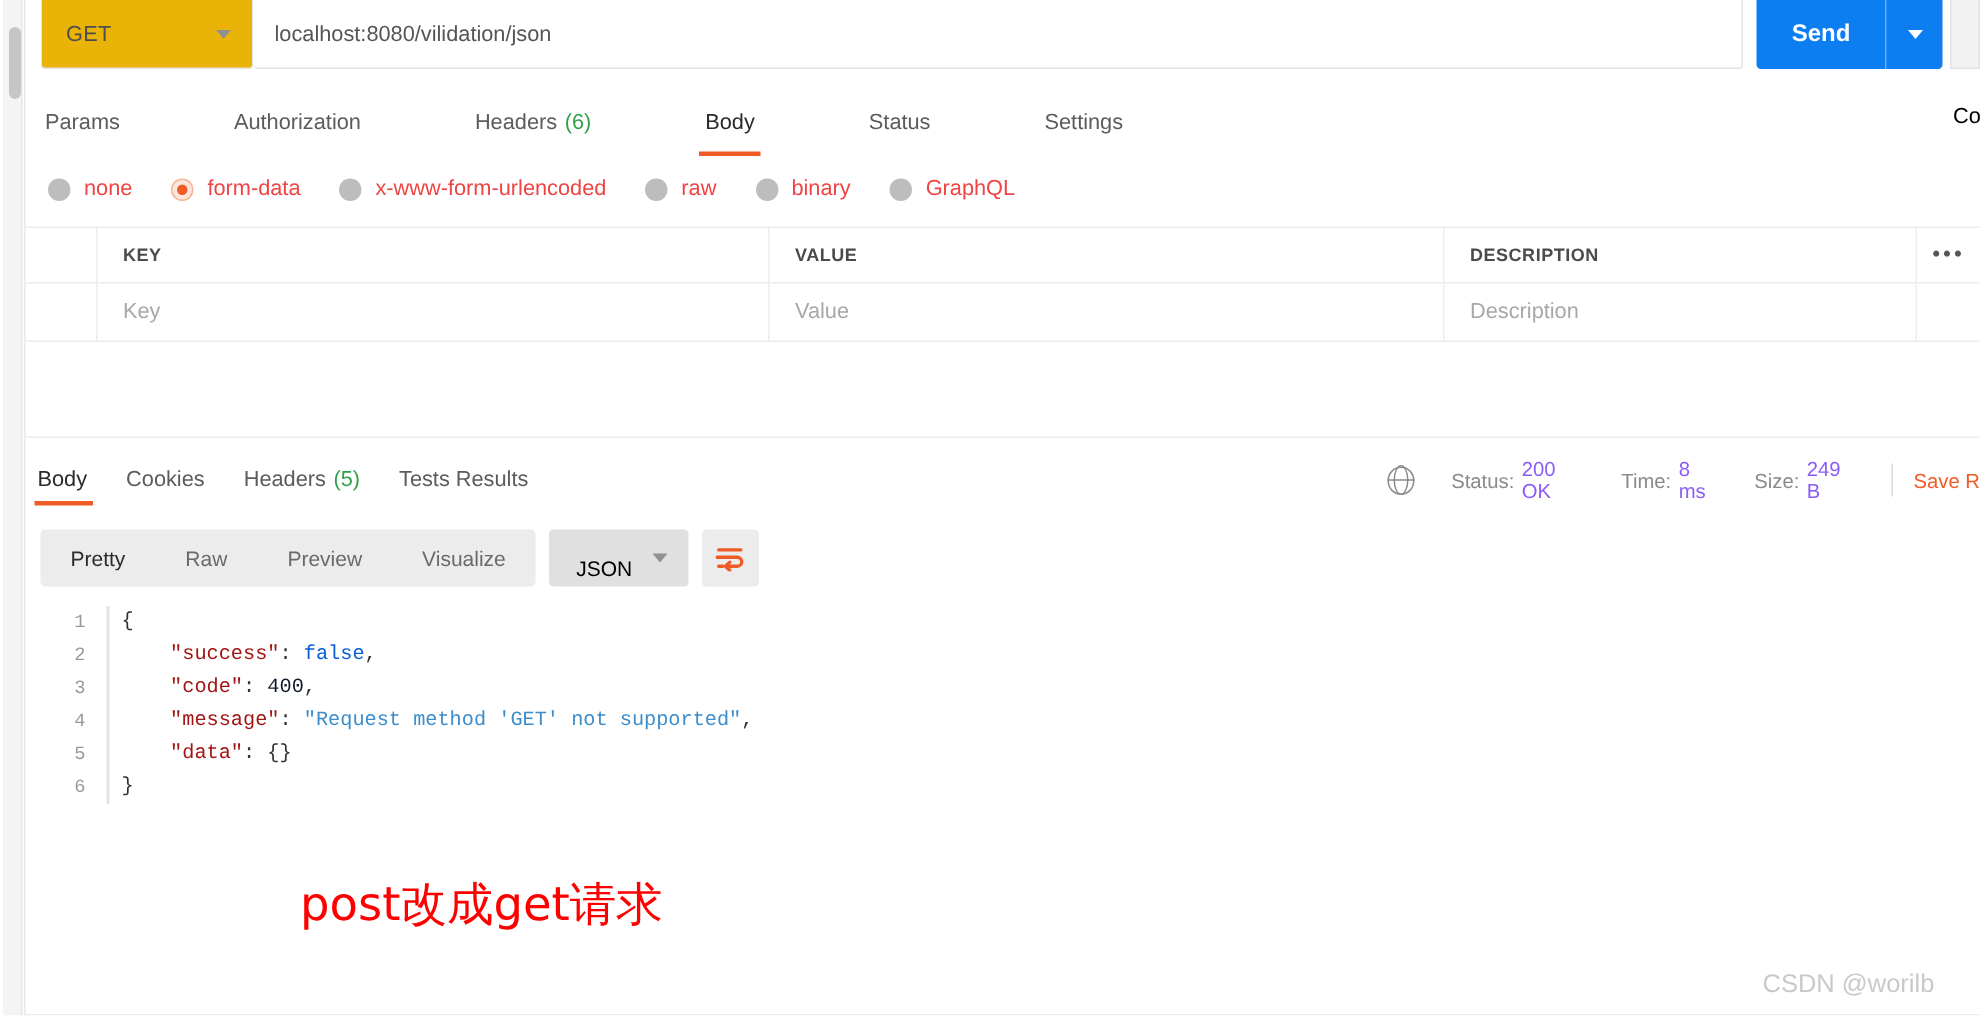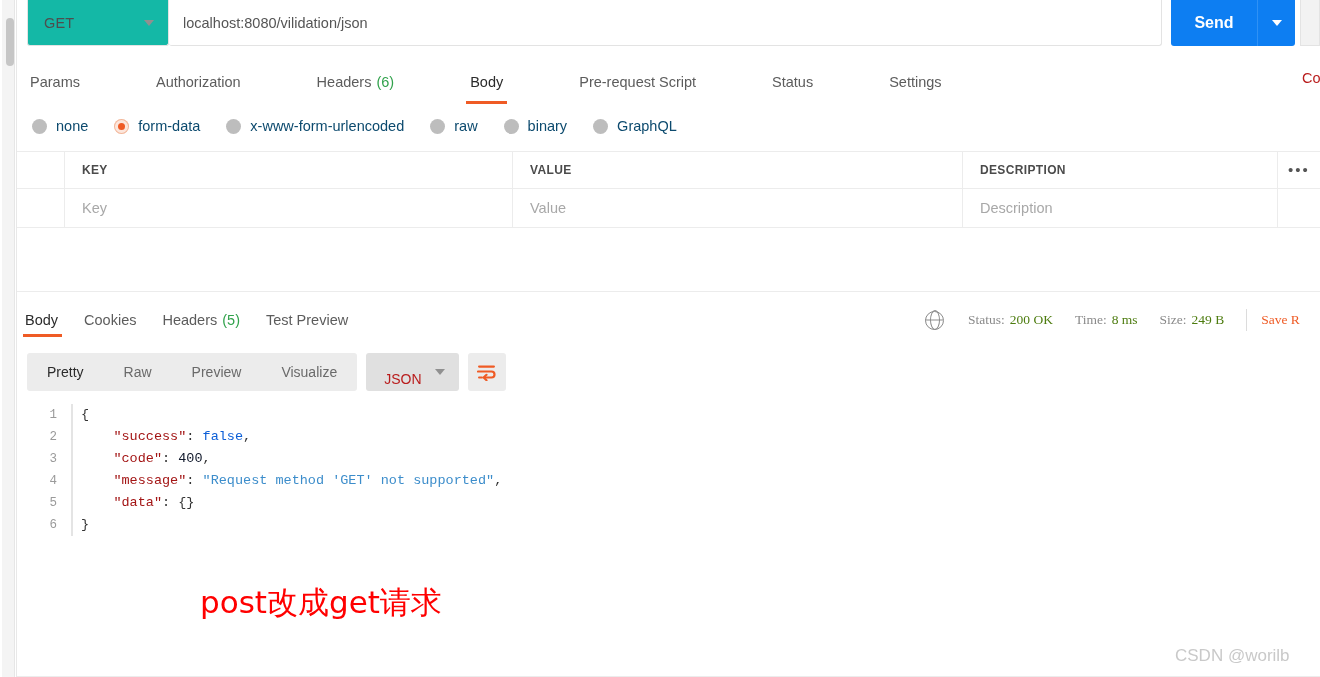--- a/index.html
+++ b/index.html
@@ -47,21 +47,21 @@
   
   .urlbar {
     position: absolute;
     left: 27px; top: 0;
     width: 1135px; height: 46px;
     display: flex;
     align-items: stretch;
   }
   .method-box {
     width: 142px;
-    background: #14b8a6;
+    background: #eab308;
     border: 1px solid #e3e3e3;
     border-top: none;
     border-radius: 0 0 3px 3px;
     display: flex;
     align-items: center;
     justify-content: space-between;
     padding: 0 14px 0 16px;
     cursor: pointer;
   }
   .method-label {
@@ -165,21 +165,21 @@
     bottom: -4px;
     height: 3px;
     background: #ef5b25;
   }
   .rtab .cnt { color: #31a24c; margin-left: 5px; }
 
   .cookies-link {
     position: absolute;
     left: 1302px; top: 70px;
     font-size: 14.5px;
-    color: #b91c1c;
+    color: #000000;
     cursor: pointer;
     white-space: nowrap;
     overflow: hidden;
     width: 18px;
   }
 
   
   .body-types {
     position: absolute;
     left: 32px; top: 112px;
@@ -208,21 +208,21 @@
   .radio-dot.sel::after {
     content: "";
     position: absolute;
     left: 4px; top: 4px;
     width: 7px; height: 7px;
     border-radius: 50%;
     background: #ef5b25;
   }
   .radio-label {
     font-size: 14.5px;
-    color: #0c4a6e;
+    color: #ef4444;
   }
 
   
   .kv-table {
     position: absolute;
     left: 17px; top: 151px;
     width: 1303px;
   }
   .kv-row {
     display: flex;
@@ -308,21 +308,20 @@
 
   
   .status-area {
     position: absolute;
     left: 925px; top: 305px;
     height: 30px;
     display: flex;
     align-items: center;
     gap: 0;
     font-size: 13.5px;
-    font-family: Liberation Serif, serif;
   }
   .globe {
     width: 19px; height: 19px;
     border-radius: 50%;
     border: 1.4px solid #8b8b8b;
     position: relative;
     margin-right: 24px;
   }
   .globe::before {
     content: "";
@@ -335,21 +334,21 @@
   }
   .globe::after {
     content: "";
     position: absolute;
     left: -1.4px; top: 50%;
     transform: translateY(-50%);
     width: 18.2px;
     border-top: 1.4px solid #8b8b8b;
   }
   .st-label { color: #8a8a8a; margin-right: 5px; }
-  .st-value { color: #4d7c0f; margin-right: 22px; }
+  .st-value { color: #8b5cf6; margin-right: 22px; }
   .st-sep {
     width: 1px; height: 22px;
     background: #dcdcdc;
     margin: 0 14px 0 0;
   }
   .save-resp {
     color: #ef5b25;
     cursor: pointer;
     white-space: nowrap;
   }
@@ -381,21 +380,21 @@
   .fmt-item.active { color: #2b2b2b; }
   .fmt-json {
     background: #e0e0e0;
     border-radius: 3px;
     display: flex;
     align-items: center;
     gap: 13px;
     padding: 0 14px 0 18px;
     cursor: pointer;
   }
-  .fmt-json-lbl { font-size: 14px; color: #b91c1c; margin-top: 13px; }
+  .fmt-json-lbl { font-size: 14px; color: #000000; margin-top: 13px; }
   .fmt-wrap {
     width: 38px;
     background: #ececec;
     border-radius: 3px;
     display: flex;
     align-items: center;
     justify-content: center;
     cursor: pointer;
   }
 
@@ -496,23 +495,20 @@
     </div>
     <div class="rtab">
       <span>Authorization</span>
     </div>
     <div class="rtab">
       <span>Headers</span>
       <span class="cnt">(6)</span>
     </div>
     <div class="rtab active">
       <span>Body</span>
-    </div>
-    <div class="rtab">
-      <span>Pre-request Script</span>
     </div>
     <div class="rtab">
       <span>Status</span>
     </div>
     <div class="rtab">
       <span>Settings</span>
     </div>
   </div>
 
   <div class="cookies-link">Co</div>
@@ -581,21 +577,21 @@
       <span>Body</span>
     </div>
     <div class="sptab">
       <span>Cookies</span>
     </div>
     <div class="sptab">
       <span>Headers</span>
       <span class="cnt">(5)</span>
     </div>
     <div class="sptab">
-      <span>Test Preview</span>
+      <span>Tests Results</span>
     </div>
   </div>
 
   <div class="status-area">
     <span class="globe"></span>
     <span class="st-label">Status:</span>
     <span class="st-value">200 OK</span>
     <span class="st-label">Time:</span>
     <span class="st-value">8 ms</span>
     <span class="st-label">Size:</span>

